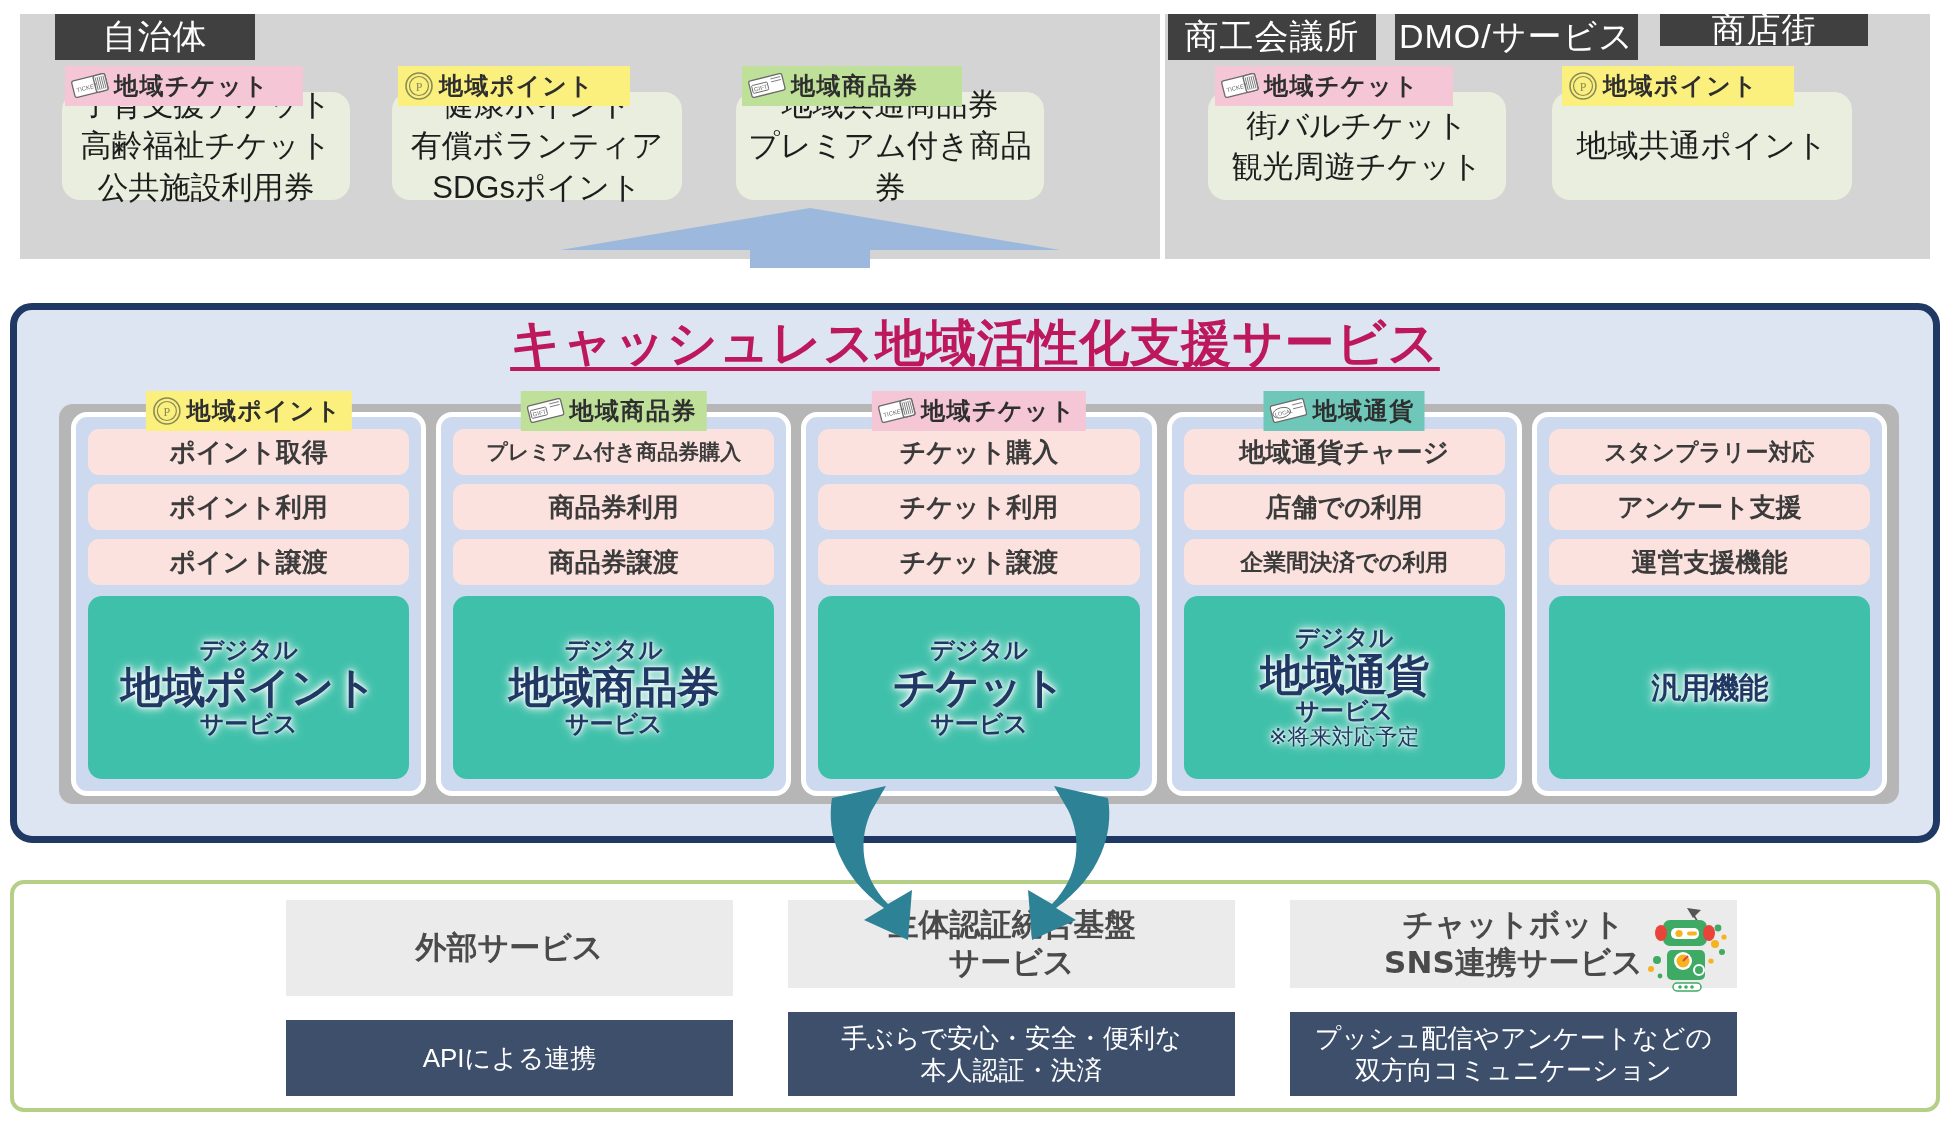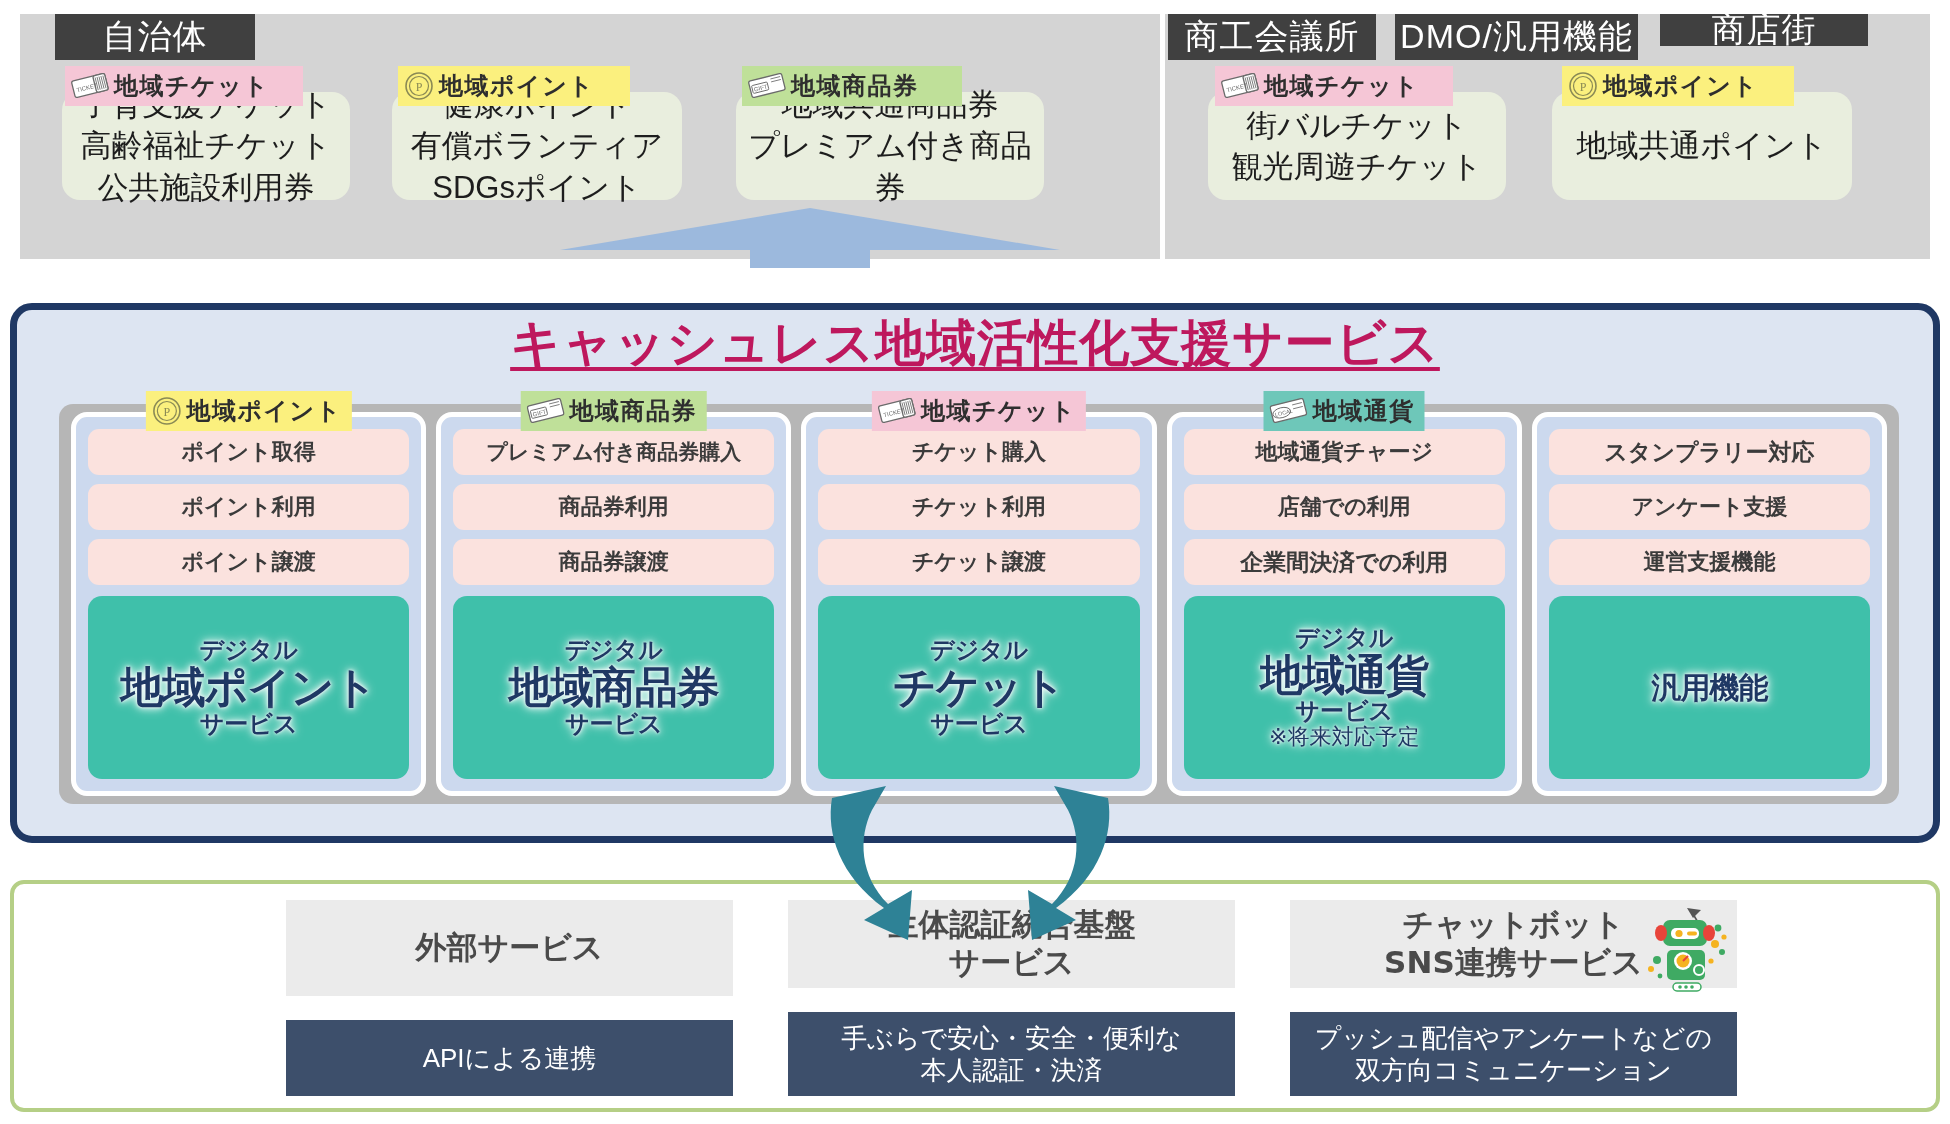--- a/index.html
+++ b/index.html
@@ -139,21 +139,21 @@
     position: relative;
   }
   .feat-pill {
     background: #fbe2de;
     border-radius: 11px;
     height: 46px;
     display: flex;
     align-items: center;
     justify-content: center;
     color: #3b3b3b;
-    font-size: 22px;
+    font-size: 26px;
     font-weight: 700;
     text-align: center;
     white-space: nowrap;
     font-family: "DejaVu Sans", sans-serif;
   }
   .feat-pill.narrow { font-size: 23px; }
   .feat-pill.xnarrow { font-size: 21px; }
 
   .svc-box {
     margin-top: 2px;
@@ -235,21 +235,21 @@
 </style>
 </head>
 <body>
 
 <div class="top-band"></div>
 <div class="top-band-2"></div>
 
 <div id="top-orgs">
     <div class="org-tag" style="left: 55px; top: 14px; width: 200px; height: 46px;">自治体</div>
     <div class="org-tag" style="left: 1168px; top: 14px; width: 208px; height: 46px;">商工会議所</div>
-    <div class="org-tag" style="left: 1395px; top: 14px; width: 243px; height: 46px;">DMO/汎用機能</div>
+    <div class="org-tag" style="left: 1395px; top: 14px; width: 243px; height: 46px;">DMO/サービス</div>
     <div class="org-tag" style="left: 1660px; top: 14px; width: 208px; height: 32px;">商店街</div>
   </div>
 <div id="top-groups">
     <div class="cat-badge pink" style="left: 65px; top: 66px; width: 238px;">
       <svg class="ticket-ico" viewBox="0 0 38 26">
     <g transform="rotate(-14 19 13)">
       <rect x="2" y="4" width="34" height="17" rx="2" fill="#fff" stroke="#6b6b6b" stroke-width="1.3"></rect>
       <rect x="24" y="4" width="12" height="17" rx="2" fill="#fff" stroke="#6b6b6b" stroke-width="1.3"></rect>
       <line x1="26" y1="6" x2="26" y2="19" stroke="#6b6b6b" stroke-width="0.8"></line>
       <line x1="28" y1="6" x2="28" y2="19" stroke="#6b6b6b" stroke-width="0.8"></line>

